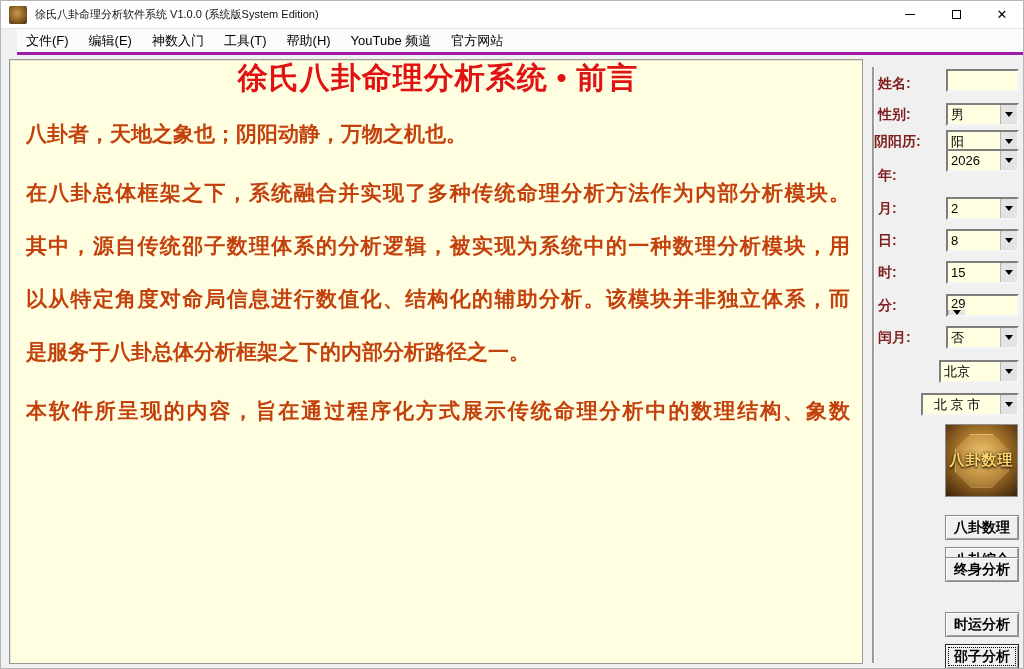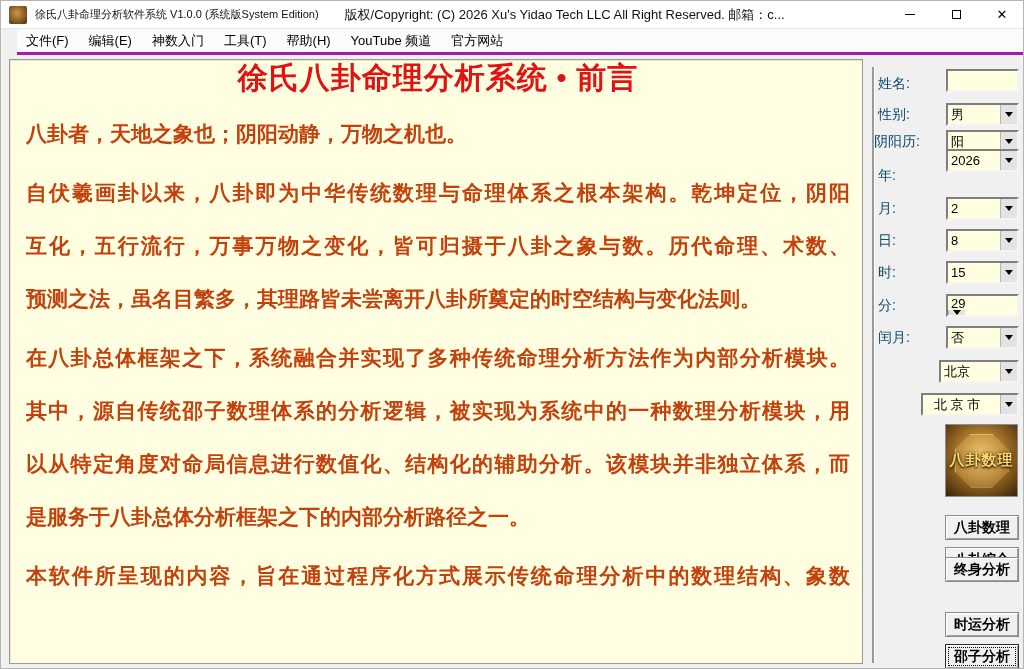--- a/index.html
+++ b/index.html
@@ -70,21 +70,21 @@
   
   .side-panel {
     position:absolute; left:862px; top:54px; width:162px; height:615px;
     background:#f0f0f0;
   }
   .frame-line {
     position:absolute; left:9px; top:12px; width:2px; height:596px;
     background:#9a9a9a; box-shadow:1px 0 0 #ffffff;
   }
   .fld-label {
-    position:absolute; left:15px; font-size:14px; font-weight:400; color:#0c4a6e;
+    position:absolute; left:15px; font-size:14px; font-weight:700; color:#7f1d1d;
     white-space:nowrap;
   }
   .fld-label.tight { left:11px; }
   .sunken {
     position:absolute; right:6px; width:73px; height:23px;
     border:2px solid; border-color:#7e7e7e #f4f4f4 #f4f4f4 #7e7e7e;
     background:#fffee1;
   }
   .text-input { font-size:14px; padding:0 3px; outline:none;
     font-family:"Liberation Sans","DejaVu Sans",sans-serif; color:#000; }
@@ -138,21 +138,20 @@
     border:1px solid #2b2b2b;
     outline:1px dotted #000; outline-offset:-4px;
   }
 </style>
 </head>
 <body>
 
 <div class="titlebar">
   <div class="app-icon"></div>
   <div class="title-text">徐氏八卦命理分析软件系统 V1.0.0 (系统版System Edition)</div>
-  <div class="copyright-text">版权/Copyright:  (C)  2026 Xu's Yidao Tech LLC    All Right Reserved.  邮箱：c...</div>
   <div class="caption-buttons">
     <div class="caption-btn">
         <span class="glyph-min"></span>
       </div>
     <div class="caption-btn">
         <span class="glyph-max"></span>
       </div>
     <div class="caption-btn">
         <span class="glyph-close">✕</span>
       </div>
@@ -169,25 +168,20 @@
   <div class="menu-item">官方网站</div>
 </div>
 
 <div class="content-box">
   <div class="preface-title">徐氏八卦命理分析系统 • 前言</div>
 
   <div class="para first">
     <div class="line short">八卦者，天地之象也；阴阳动静，万物之机也。</div>
   </div>
 
-  <div class="para">
-    <div class="line full">自伏羲画卦以来，八卦即为中华传统数理与命理体系之根本架构。乾坤定位，阴阳</div>
-    <div class="line full">互化，五行流行，万事万物之变化，皆可归摄于八卦之象与数。历代命理、术数、</div>
-    <div class="line short">预测之法，虽名目繁多，其理路皆未尝离开八卦所奠定的时空结构与变化法则。</div>
-  </div>
 
   <div class="para">
     <div class="line full">在八卦总体框架之下，系统融合并实现了多种传统命理分析方法作为内部分析模块。</div>
     <div class="line full">其中，源自传统邵子数理体系的分析逻辑，被实现为系统中的一种数理分析模块，用</div>
     <div class="line full">以从特定角度对命局信息进行数值化、结构化的辅助分析。该模块并非独立体系，而</div>
     <div class="line short">是服务于八卦总体分析框架之下的内部分析路径之一。</div>
   </div>
 
   <div class="para">
     <div class="line full">本软件所呈现的内容，旨在通过程序化方式展示传统命理分析中的数理结构、象数</div>

